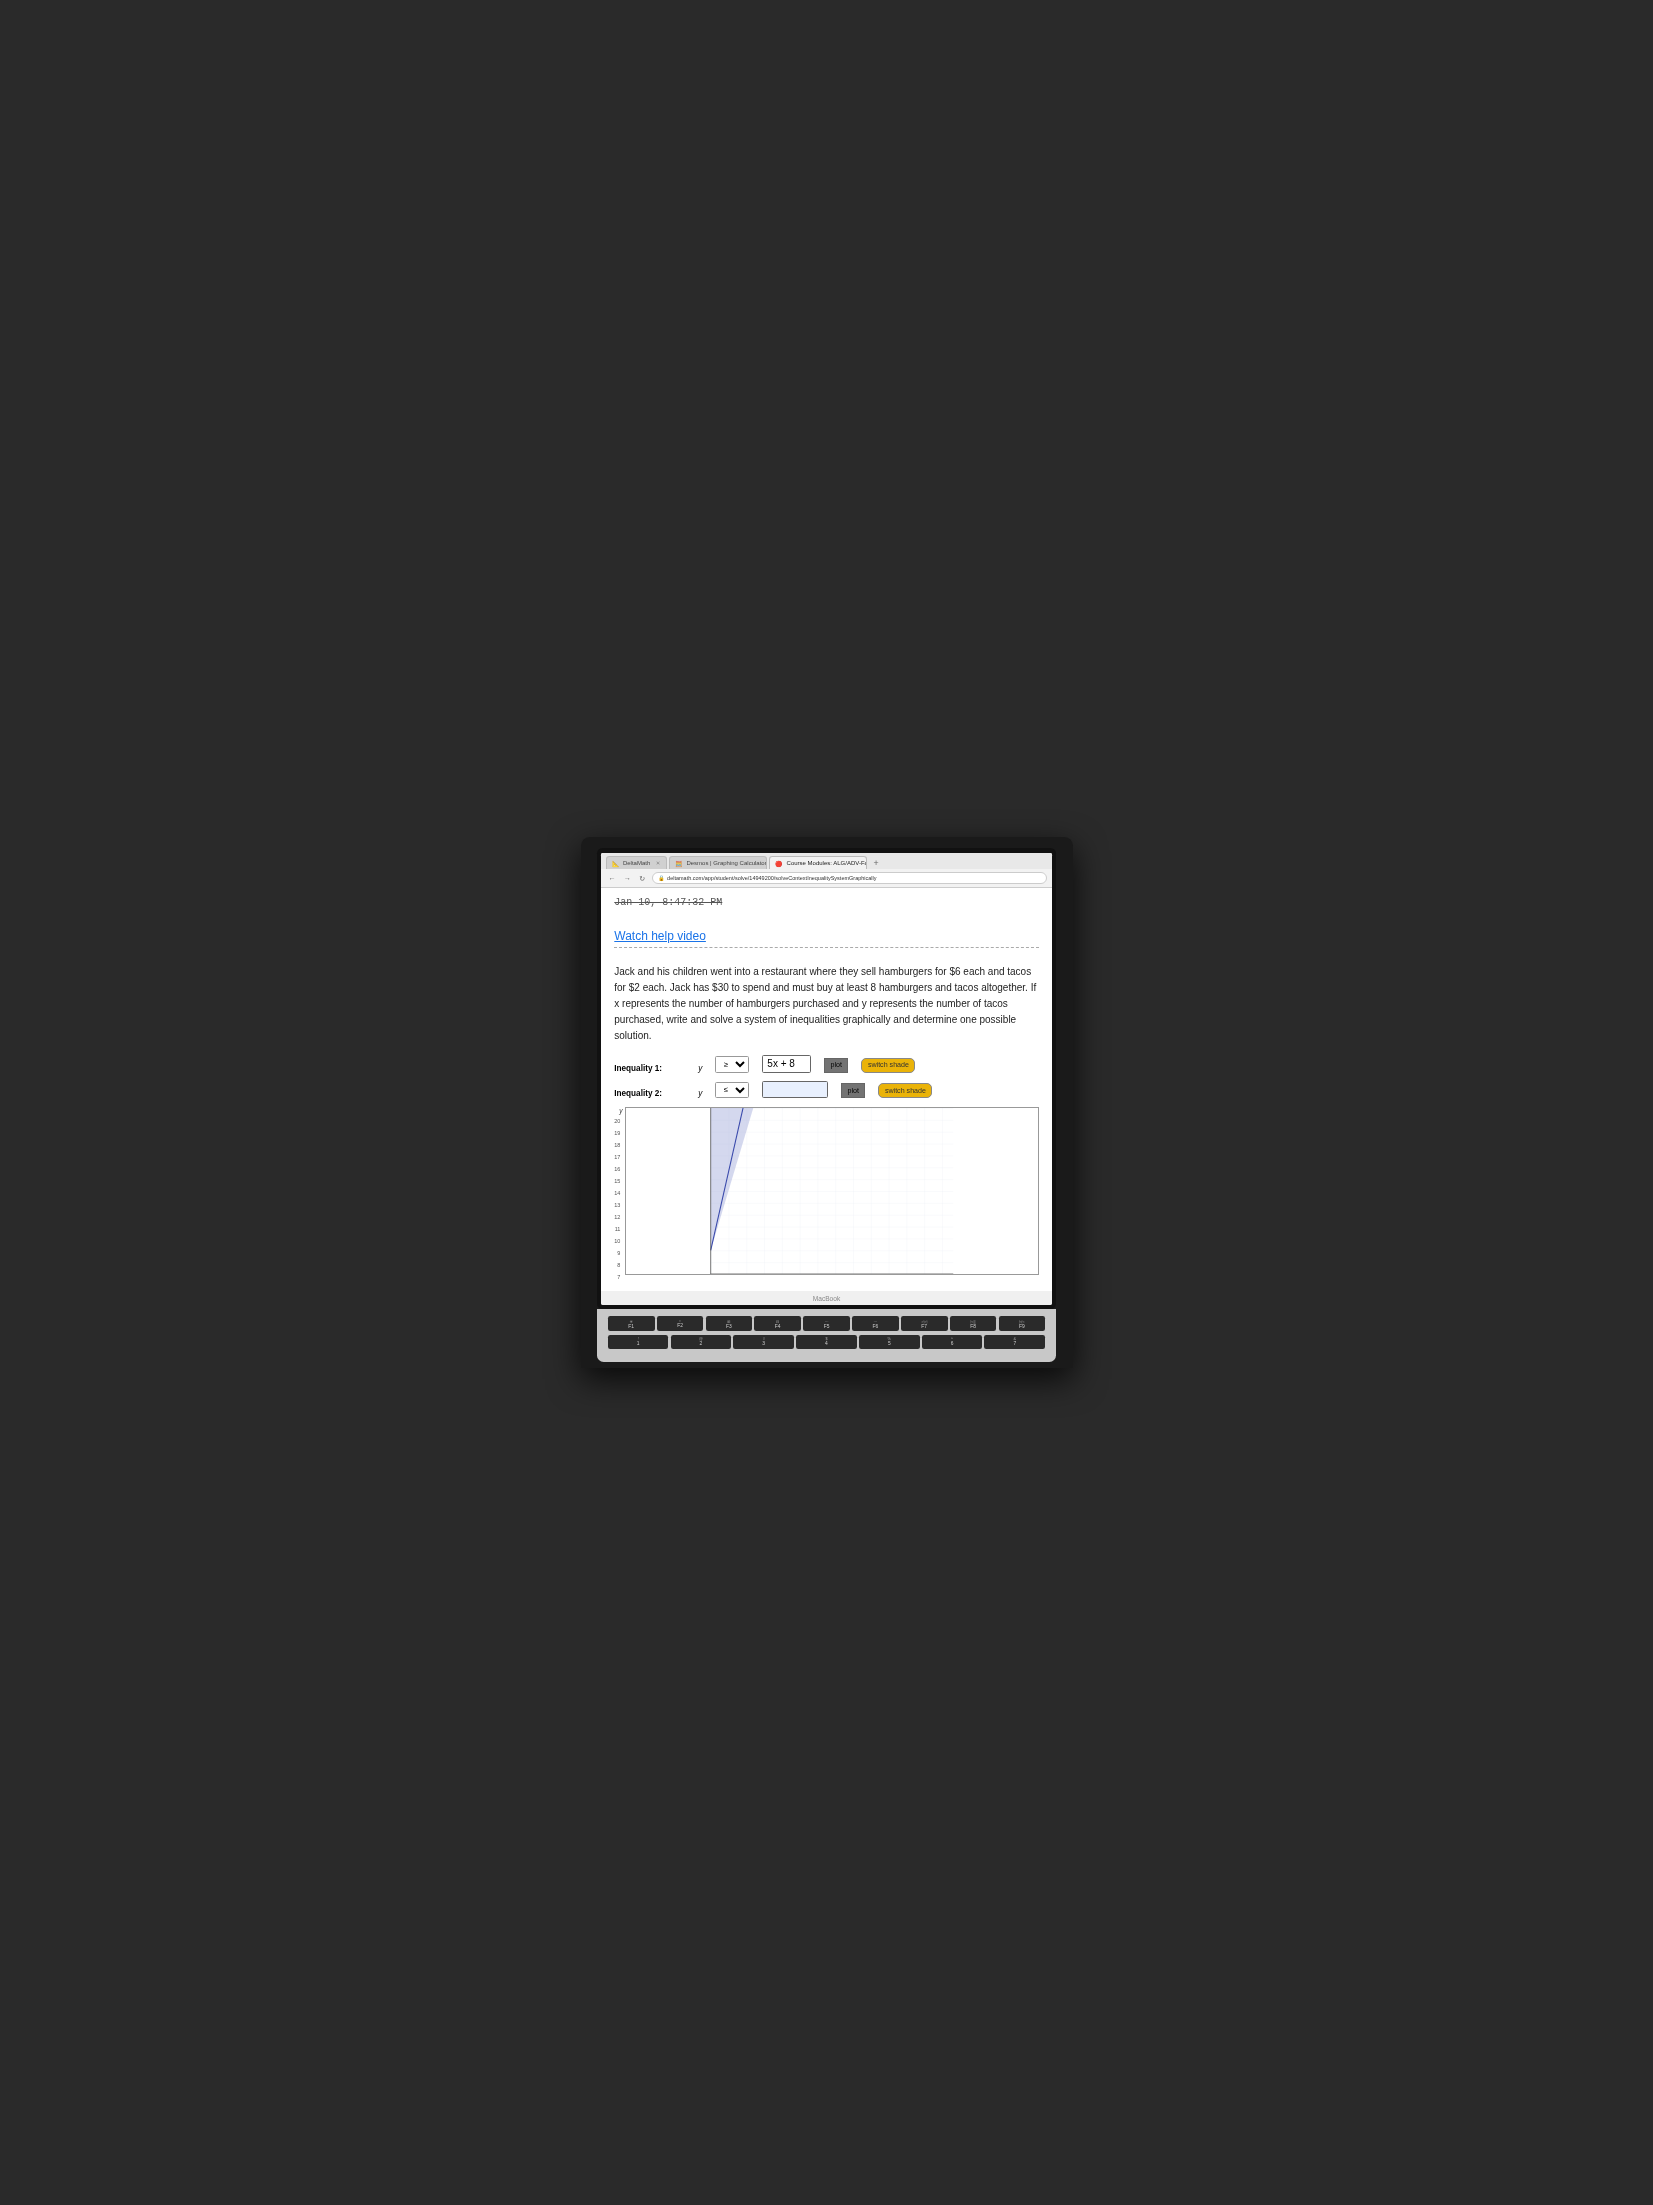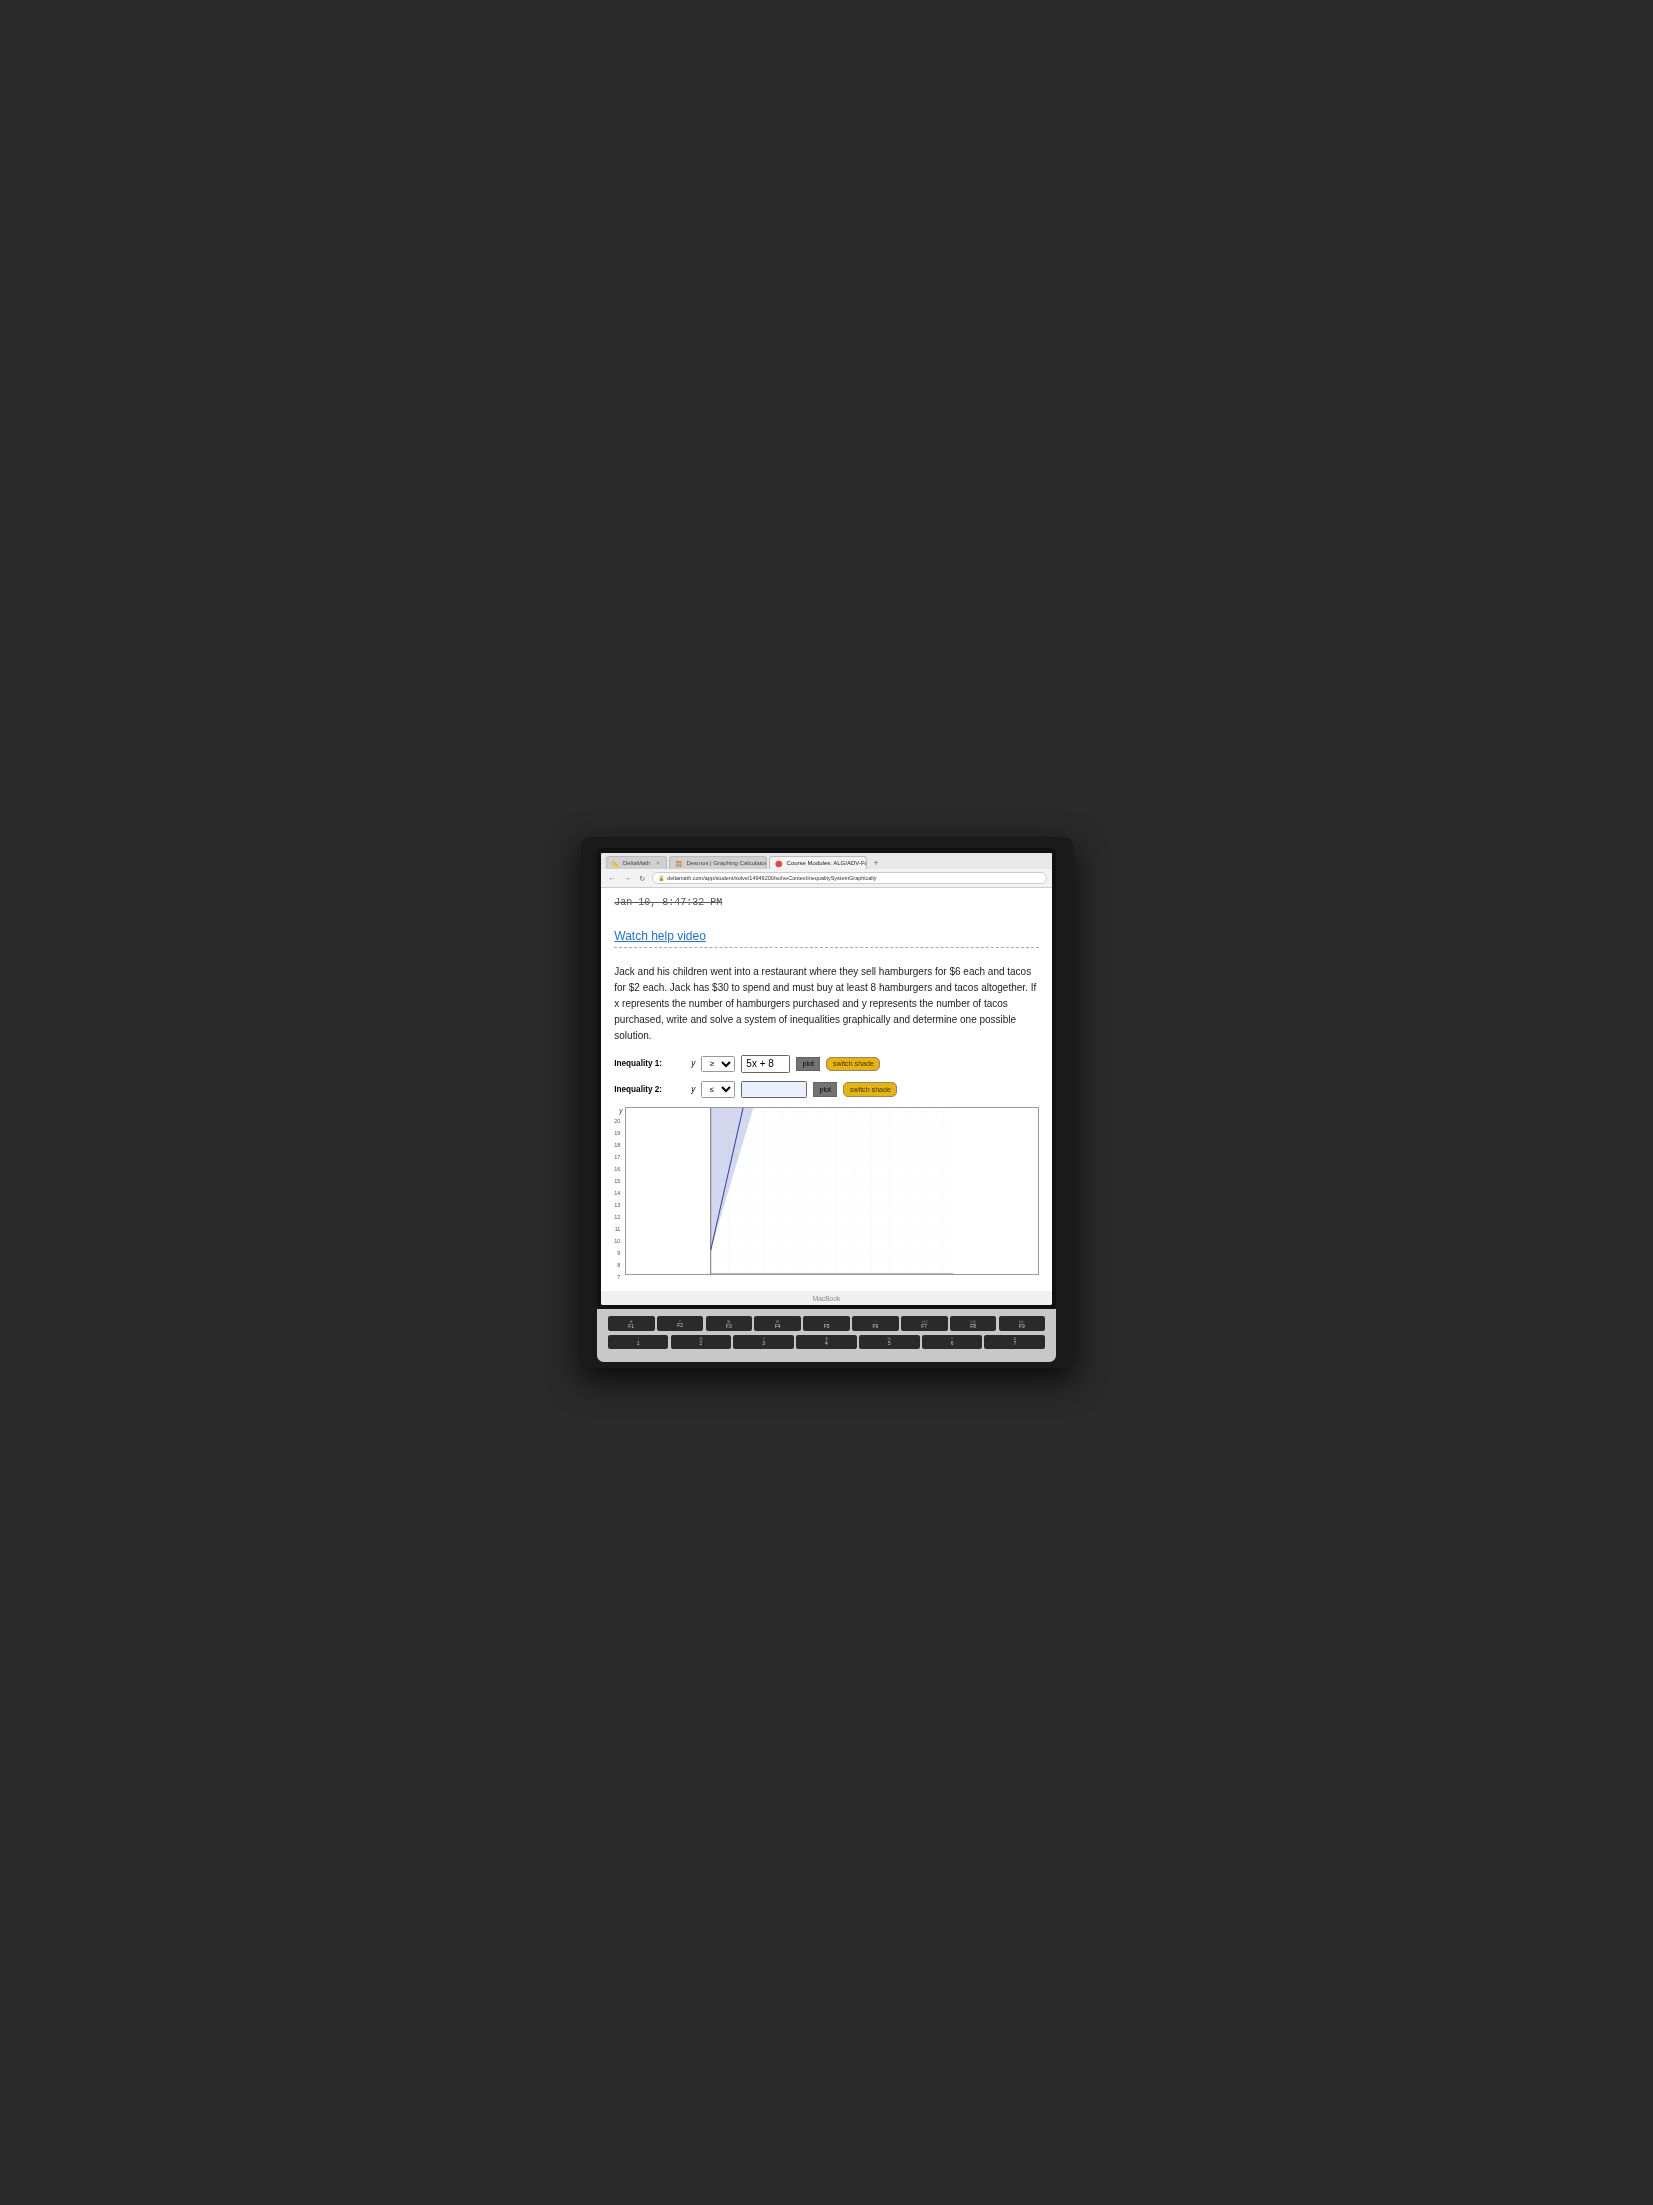--- a/index.html
+++ b/index.html
@@ -158,22 +158,22 @@
     .problem-text {
       font-size: 10px;
       line-height: 1.6;
       color: #222;
       margin-bottom: 11px;
       font-family: Arial, sans-serif;
     }
 
     .inequality-row {
       display: flex;
-      align-items: center;
-      gap: 6px;
+      align-items: flex-end;
+      gap: 13px;
       margin-bottom: 8.8px;
       font-family: Arial, sans-serif;
       font-size: 8.2px;
     }
 
     .inequality-label {
       font-weight: bold;
       min-width: 71px;
     }
 

